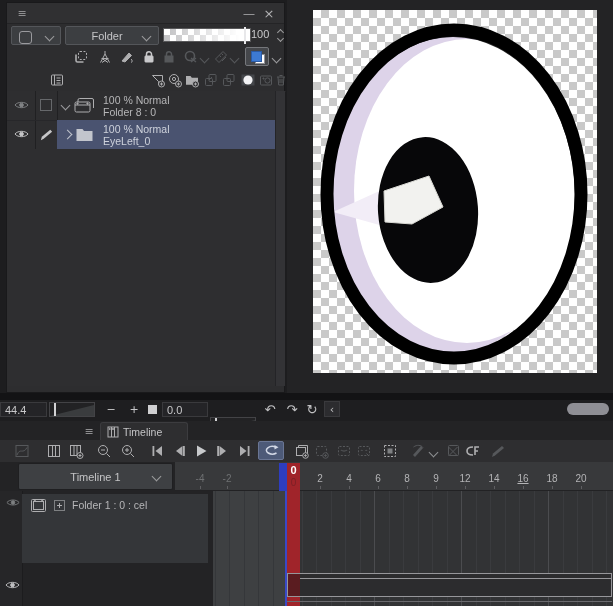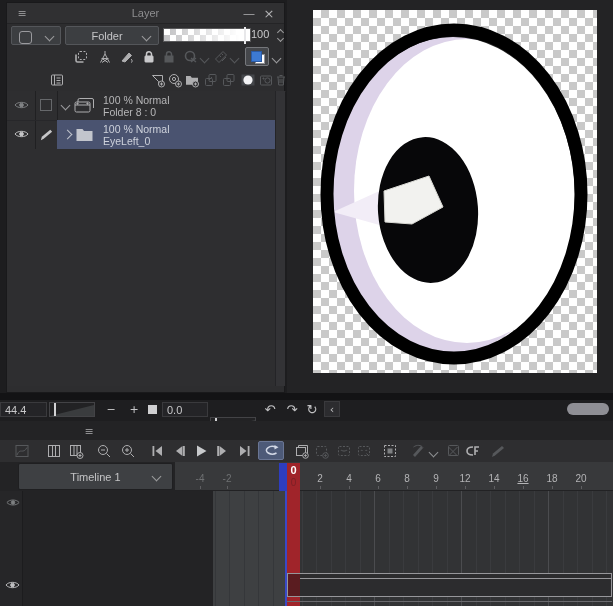--- a/index.html
+++ b/index.html
@@ -46,21 +46,20 @@
   .trackrow-label{font-size:10.5px;color:#b6b6b8;white-space:nowrap}
 </style>
 </head>
 <body>
 
 <div id="app">
 
   <div class="abs panel" style="left:6px;top:2px;width:279px;height:391px">
     <div class="titlebar">
       <div class="abs dj ctr" style="left:8px;top:2px;width:14px;height:16px;color:#8e8e90">≡</div>
-      <div class="abs ctr ptitle" style="left:0;right:0;top:2px;height:16px">Layer</div>
       <div class="abs ctr" style="right:28px;top:2px;width:14px;height:16px;color:#b2b2b4">—</div>
       <div class="abs ctr dj" style="right:8px;top:2px;width:14px;height:16px;color:#b2b2b4;font-size:13px">×</div>
     </div>
 
     <div class="abs btnish" style="left:4px;top:23px;width:50px;height:19px">
       <div class="abs" style="left:7px;top:4px;width:11px;height:11px;border:1.6px solid #9a9a9e;border-radius:3px"></div>
       <span class="chev" style="position:absolute;right:7px;top:6px"></span>
     </div>
     <div class="abs btnish ctr" style="left:58px;top:23px;width:94px;height:19px">
       <span style="margin-right:10px">Folder</span>
@@ -283,20 +282,31 @@
     <div class="abs ctr dj" style="left:283px;top:7px;width:18px;height:18px;color:#c0c0c2;font-size:13px">↷</div>
     <div class="abs ctr dj" style="left:303px;top:7px;width:18px;height:18px;color:#c0c0c2;font-size:13px">↻</div>
     <div class="abs ctr dj" style="left:324px;top:8px;width:16px;height:16px;color:#c0c0c2;background:#2c2c2f;border:1px solid #3a3a3d;box-sizing:border-box">‹</div>
     <div class="abs" style="left:567px;top:10px;width:42px;height:12px;background:#8f8f95;border-radius:6px"></div>
   </div>
 
   <div class="abs" style="left:0;top:421px;width:613px;height:185px;background:#2e2e30">
 
     <div class="abs" style="left:0;top:0;width:613px;height:19px;background:#232325">
       <div class="abs dj ctr" style="left:82px;top:2px;width:14px;height:16px;color:#8e8e90">≡</div>
+      <div class="abs" style="left:100px;top:1px;width:88px;height:18px;background:#2e2e30;border:1px solid #3c3c3f;border-bottom:none;border-radius:3px 3px 0 0;box-sizing:border-box">
+        <div class="abs ic" style="left:6px;top:3px">
+          <svg width="12" height="12" viewBox="0 0 12 12" fill="none" stroke="currentColor">
+            <rect x="1" y="1" width="10" height="10"></rect>
+              <path d="M4.5 1 v10 M7.5 1 v10"></path>
+              <circle cx="2.7" cy="3" r="0.6" fill="currentColor"></circle>
+              <circle cx="6" cy="3" r="0.6" fill="currentColor"></circle>
+          </svg>
+        </div>
+        <span class="abs" style="left:22px;top:3px;font-size:10.5px;color:#c4c4c6">Timeline</span>
+      </div>
     </div>
 
     <div class="abs" style="left:0;top:19px;width:613px;height:22px">
       <div class="abs dim" style="left:14px;top:3px">
         <svg width="16" height="16" viewBox="0 0 16 16" fill="none" stroke="currentColor">
             <rect x="2" y="2.5" width="12" height="11"></rect>
             <path d="M3 12 C6 4 9 12 13 4.5"></path>
           </svg>
       </div>
       <div class="abs ic" style="left:46px;top:3px">
@@ -483,20 +493,32 @@
             <div class="gline" style="left: 350px; background: rgb(58, 59, 62);"></div>
             <div class="gline" style="left: 364px; background: rgb(58, 59, 62);"></div>
             <div class="gline" style="left: 379px; background: rgb(58, 59, 62);"></div>
             <div class="gline" style="left: 393px; background: rgb(58, 59, 62);"></div>
           </div>
       </div>
 
       <div class="abs" style="left:0;top:0;width:213px;height:115px;background:#232325">
         <div class="abs" style="left:0;top:0;width:22px;height:115px;background:#262628;border-right:1px solid #1c1c1e"></div>
 
+        <div class="abs" style="left:22px;top:3px;width:186px;height:69px;background:#343639">
+          <div class="abs ic" style="left:8px;top:4px">
+            <svg width="17" height="15" viewBox="0 0 17 15" fill="none" stroke="currentColor">
+                <rect x="1.5" y="1.5" width="14" height="12" rx="1"></rect>
+                <rect x="3.5" y="3.5" width="10" height="8"></rect>
+                <circle cx="4.8" cy="2.6" r="0.5" fill="currentColor"></circle>
+                <circle cx="12.2" cy="2.6" r="0.5" fill="currentColor"></circle>
+              </svg>
+          </div>
+          <div class="plusbox abs" style="left:32px;top:6px"></div>
+          <span class="abs trackrow-label" style="left:50px;top:5px">Folder 1 : 0 : cel</span>
+        </div>
         <div class="abs" style="left:6px;top:6px;color:#7e8082">
           <svg width="14" height="11" viewBox="0 0 16 12" fill="none" stroke="currentColor">
               <path d="M1 6 C4 2.2 12 2.2 15 6 C12 9.8 4 9.8 1 6 Z"></path>
               <circle cx="8" cy="6" r="2" fill="currentColor"></circle>
             </svg>
         </div>
 
         <div class="abs" style="left:5px;top:88px;color:#c0c0c2">
           <svg width="15" height="12" viewBox="0 0 16 12" fill="none" stroke="currentColor">
               <path d="M1 6 C4 2.2 12 2.2 15 6 C12 9.8 4 9.8 1 6 Z"></path>

